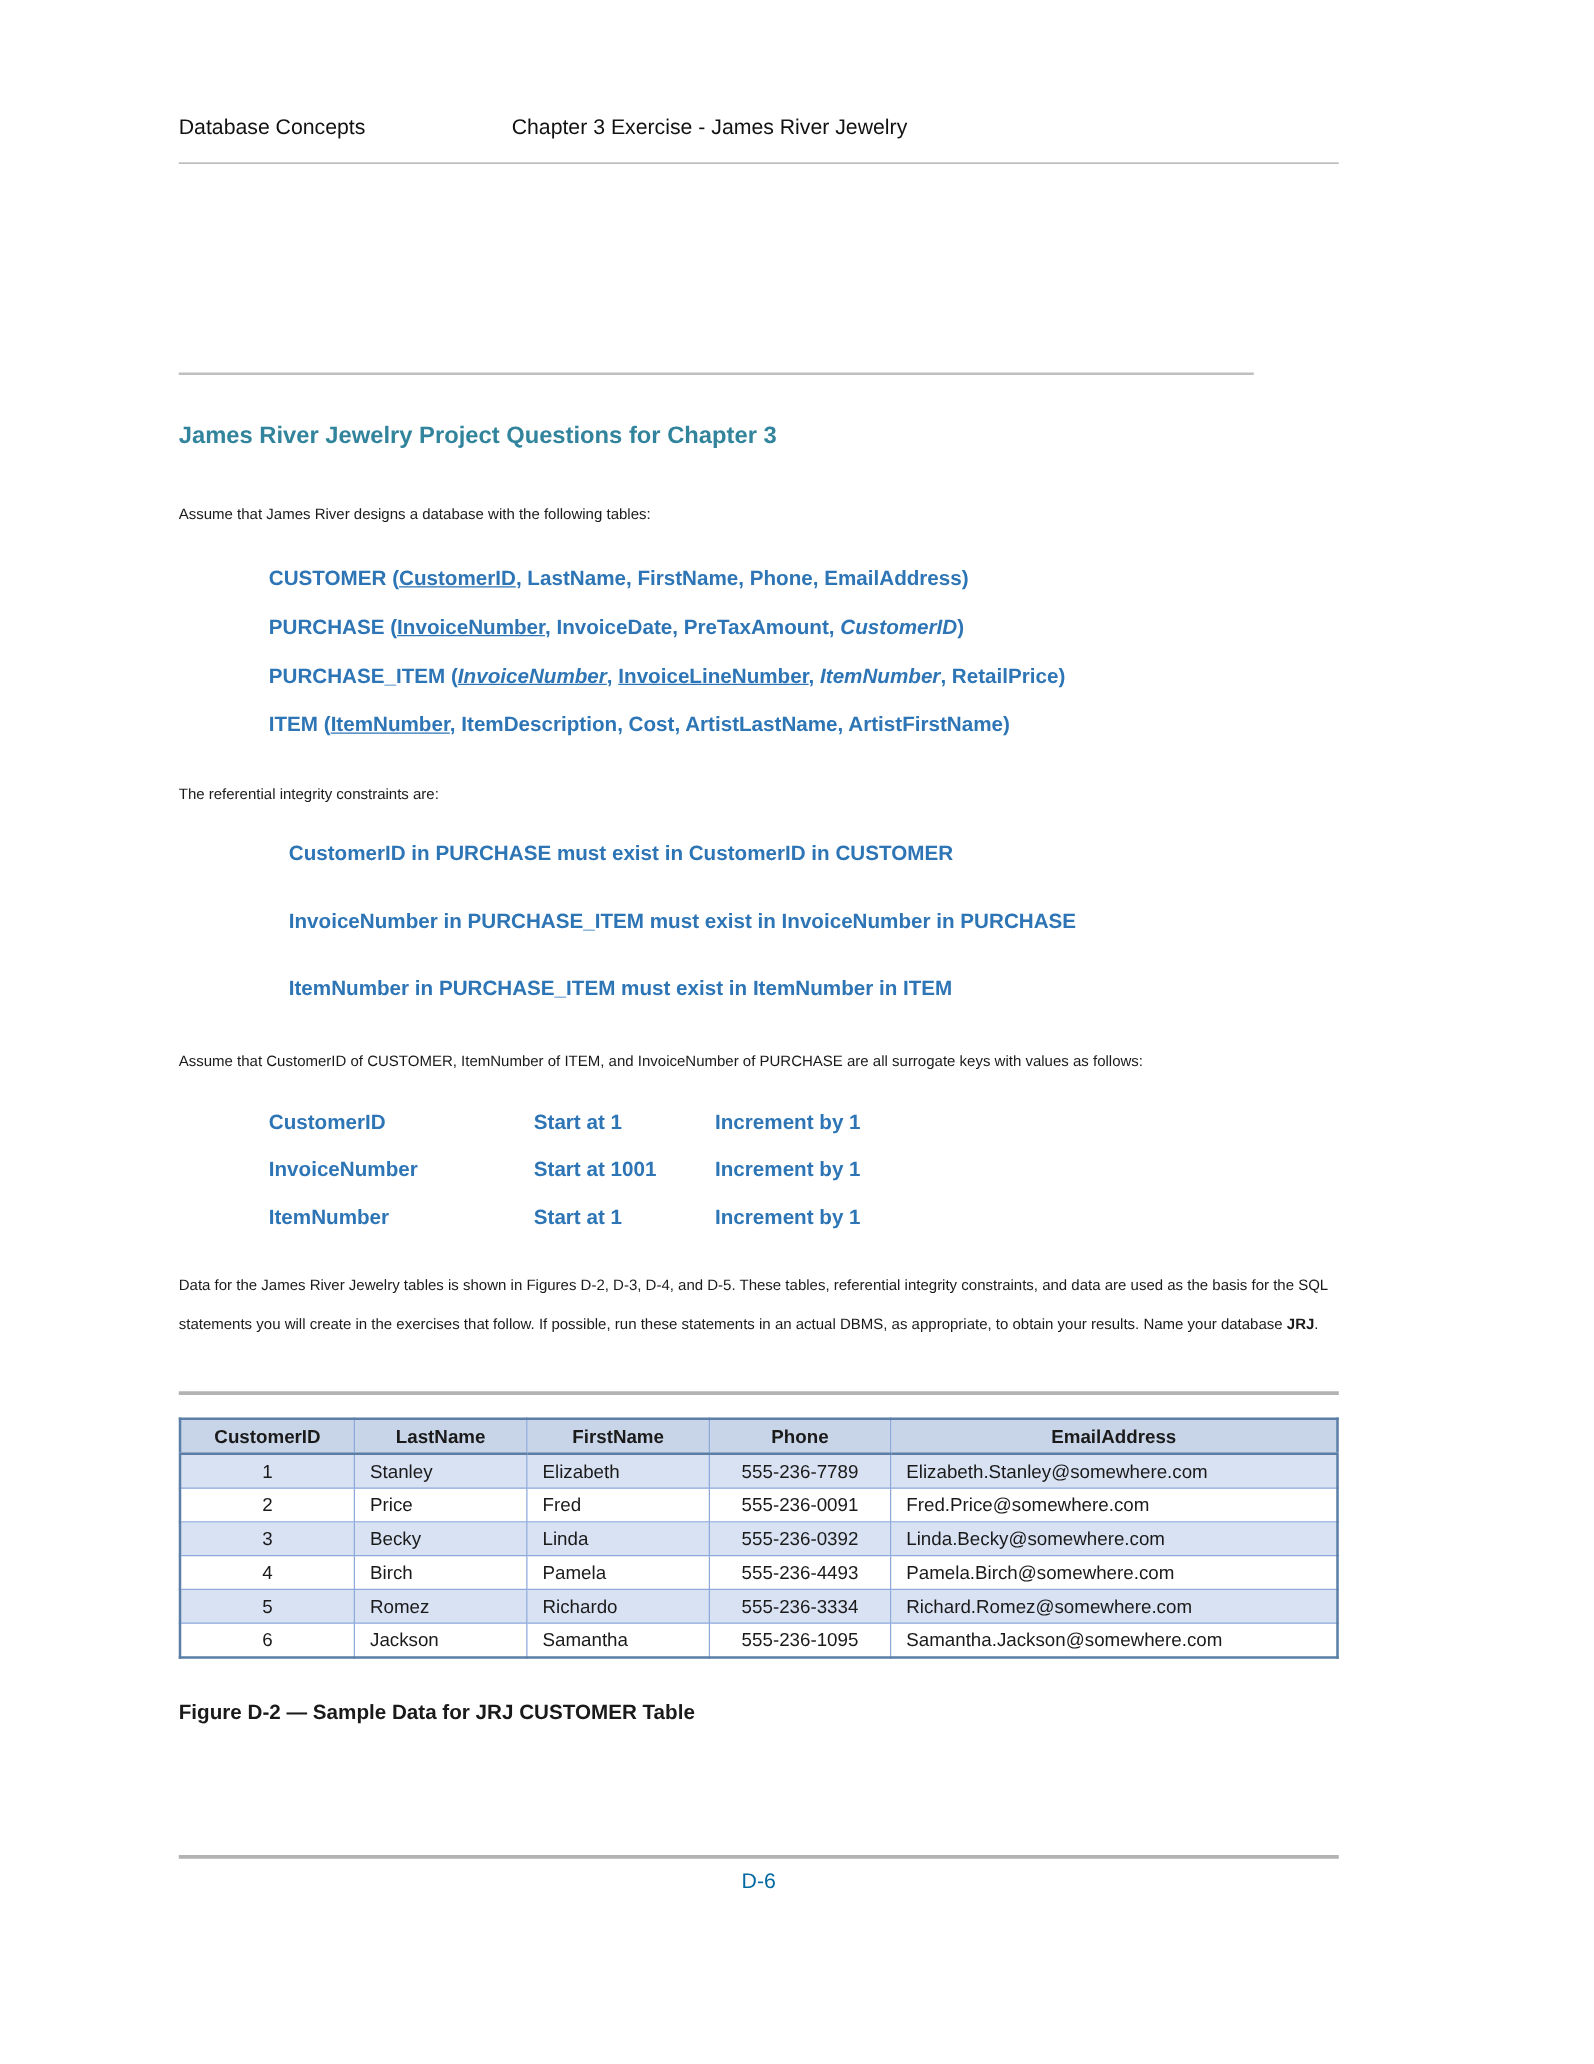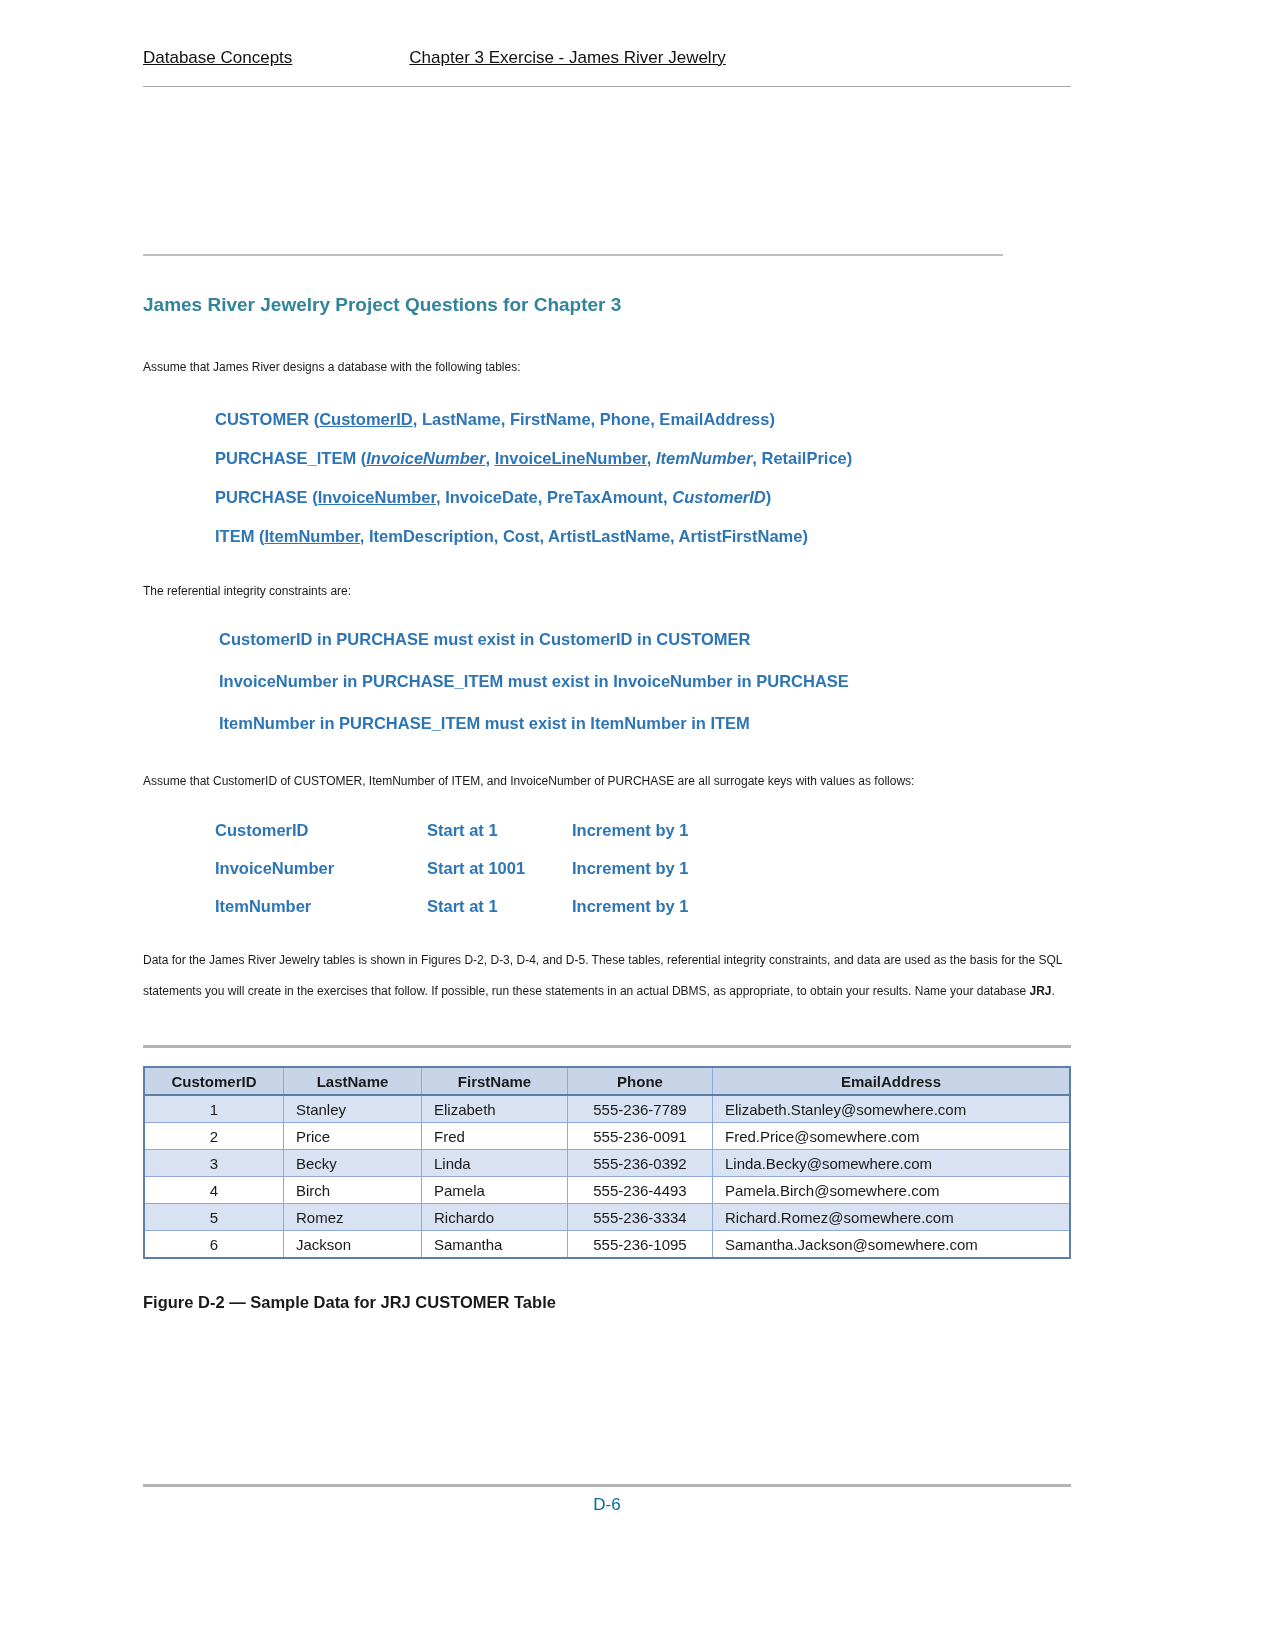--- a/index.html
+++ b/index.html
@@ -14,24 +14,23 @@
     box-sizing:border-box;
   }
   .content{
     position:absolute;
     left:143px;top:0;
     width:928px;
   }
   
   .doc-header{
     display:flex;
-    margin-top:48px;
+    margin-top:92px;
     font-size:17px;
     color:#111;
-    text-decoration:underline;
   }
   .doc-header .hdr-right{margin-left:117px;}
   .rule{border:none;border-top:1px solid #a6a6a6;margin:0;height:0;}
   .rule-header{margin-top:18px;}
   .rule-section{margin-top:167px;border-top:2px solid #bfbfbf;width:860px;}
   .rule-table{margin-top:38px;border-top:3px solid #b3b3b3;}
   
   .page-title{
     margin:34px 0 0 0;
     font-size:19px;
@@ -53,21 +52,21 @@
   .schema-line{
     margin:0;
     font-size:16.5px;
     line-height:39px;
     font-weight:bold;
     color:#2E75B6;
   }
   
   .constraints-block{margin:18px 0 0 72px;}
   .constraint-line{
-    margin:4px;
+    margin:16px;
     font-size:16.5px;
     line-height:38px;
     font-weight:bold;
     color:#2E75B6;
   }
   
   .surrogate-block{margin:14px 0 0 72px;text-decoration:underline;}
   .s-row{
     font-size:16.5px;
     line-height:38px;
@@ -141,22 +140,22 @@
     <hr class="rule rule-header">
 
     <hr class="rule rule-section">
 
     <h1 class="page-title">James River Jewelry Project Questions for Chapter 3</h1>
 
     <p class="para p-intro">Assume that James River designs a database with the following tables:</p>
 
     <div class="schema-block">
       <p class="schema-line"><span>CUSTOMER (</span><span class="u">CustomerID</span><span>, LastName, FirstName, Phone, EmailAddress)</span></p>
+      <p class="schema-line"><span>PURCHASE (</span><span class="u">InvoiceNumber</span><span>, InvoiceDate, PreTaxAmount, </span><span class="i">CustomerID</span><span>)</span></p>
       <p class="schema-line"><span>PURCHASE_ITEM (</span><span class="u i">InvoiceNumber</span><span>, </span><span class="u">InvoiceLineNumber</span><span>, </span><span class="i">ItemNumber</span><span>, RetailPrice)</span></p>
-      <p class="schema-line"><span>PURCHASE (</span><span class="u">InvoiceNumber</span><span>, InvoiceDate, PreTaxAmount, </span><span class="i">CustomerID</span><span>)</span></p>
       <p class="schema-line"><span>ITEM (</span><span class="u">ItemNumber</span><span>, ItemDescription, Cost, ArtistLastName, ArtistFirstName)</span></p>
     </div>
 
     <p class="para p-constraints-intro">The referential integrity constraints are:</p>
 
     <div class="constraints-block">
       <p class="constraint-line">CustomerID in PURCHASE must exist in CustomerID in CUSTOMER</p>
       <p class="constraint-line">InvoiceNumber in PURCHASE_ITEM must exist in InvoiceNumber in PURCHASE</p>
       <p class="constraint-line">ItemNumber in PURCHASE_ITEM must exist in ItemNumber in ITEM</p>
     </div>

